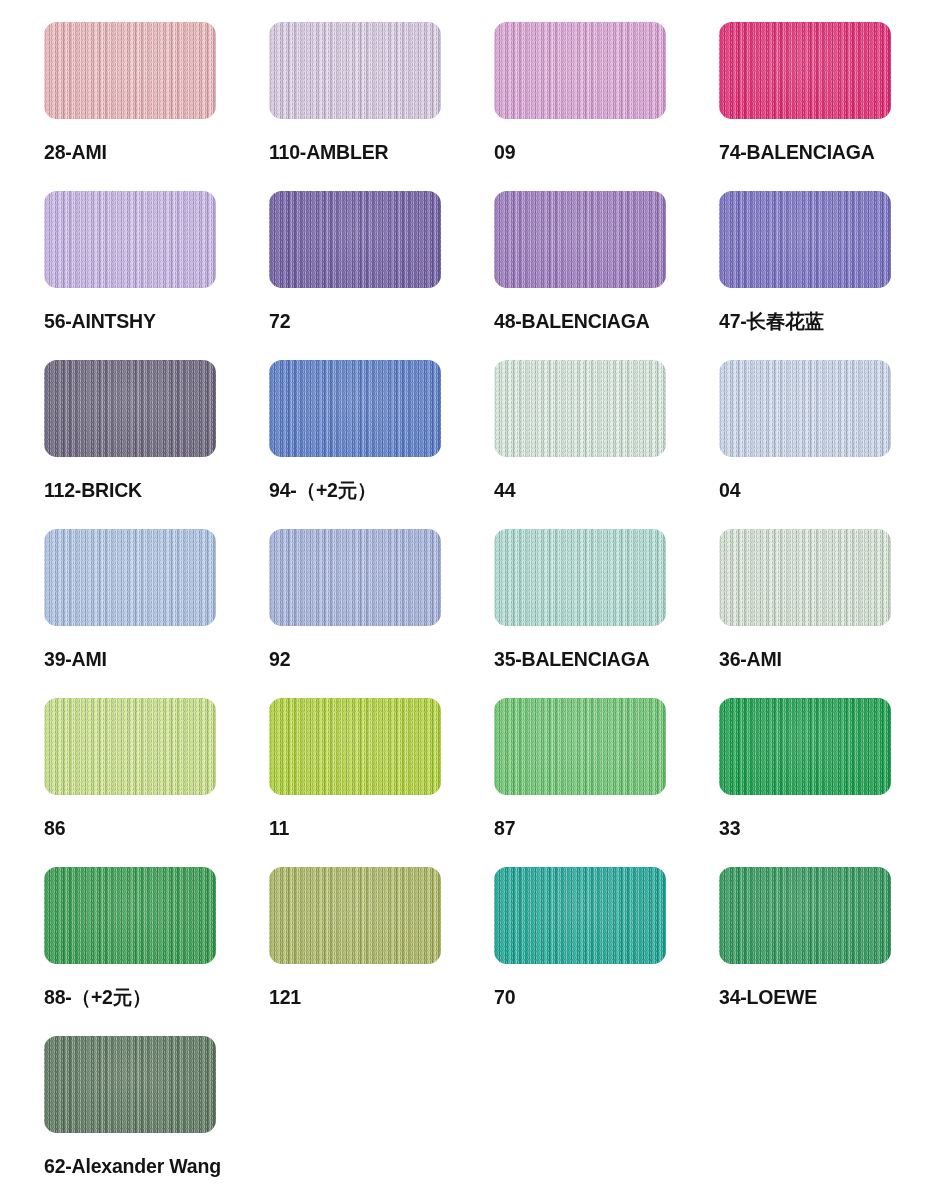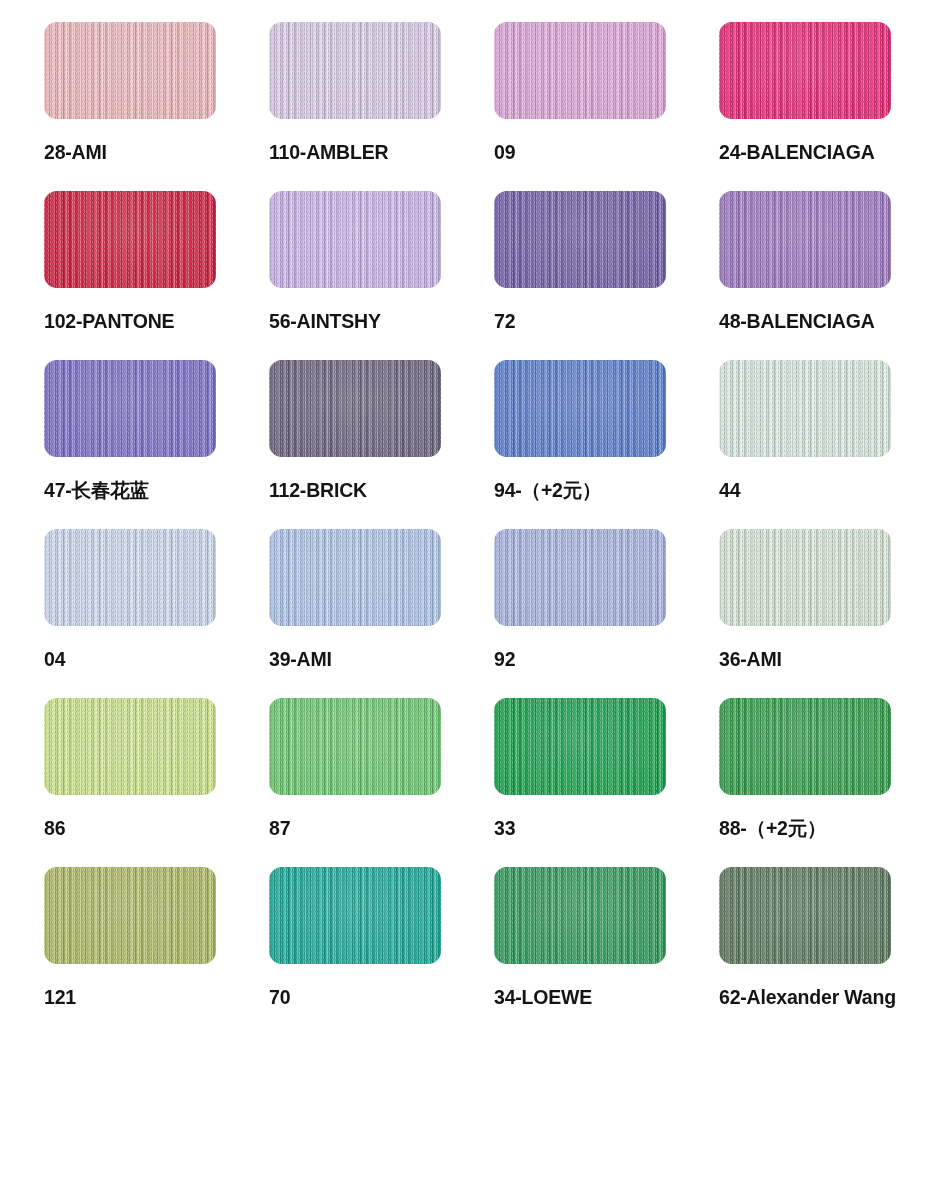--- a/index.html
+++ b/index.html
@@ -140,28 +140,21 @@
         <div class="knit-shade"></div>
         <div class="knit-texture"></div>
       </div>
       <div class="swatch-label">09</div>
     </div>
     <div class="swatch-cell">
       <div class="swatch-chip" style="background-color: rgb(236, 42, 120);">
         <div class="knit-shade"></div>
         <div class="knit-texture"></div>
       </div>
-      <div class="swatch-label">24-BALENCIAGA</div>
-    </div>
-    <div class="swatch-cell">
-      <div class="swatch-chip" style="background-color: rgb(210, 31, 64);">
-        <div class="knit-shade"></div>
-        <div class="knit-texture"></div>
-      </div>
-      <div class="swatch-label">102-PANTONE</div>
+      <div class="swatch-label">74-BALENCIAGA</div>
     </div>
     <div class="swatch-cell">
       <div class="swatch-chip" style="background-color: rgb(205, 185, 236);">
         <div class="knit-shade"></div>
         <div class="knit-texture"></div>
       </div>
       <div class="swatch-label">56-AINTSHY</div>
     </div>
     <div class="swatch-cell">
       <div class="swatch-chip" style="background-color: rgb(116, 96, 171);">
@@ -220,34 +213,48 @@
       <div class="swatch-label">39-AMI</div>
     </div>
     <div class="swatch-cell">
       <div class="swatch-chip" style="background-color: rgb(170, 184, 228);">
         <div class="knit-shade"></div>
         <div class="knit-texture"></div>
       </div>
       <div class="swatch-label">92</div>
     </div>
     <div class="swatch-cell">
+      <div class="swatch-chip" style="background-color: rgb(181, 227, 217);">
+        <div class="knit-shade"></div>
+        <div class="knit-texture"></div>
+      </div>
+      <div class="swatch-label">35-BALENCIAGA</div>
+    </div>
+    <div class="swatch-cell">
       <div class="swatch-chip" style="background-color: rgb(219, 234, 218);">
         <div class="knit-shade"></div>
         <div class="knit-texture"></div>
       </div>
       <div class="swatch-label">36-AMI</div>
     </div>
     <div class="swatch-cell">
       <div class="swatch-chip" style="background-color: rgb(207, 233, 140);">
         <div class="knit-shade"></div>
         <div class="knit-texture"></div>
       </div>
       <div class="swatch-label">86</div>
     </div>
     <div class="swatch-cell">
+      <div class="swatch-chip" style="background-color: rgb(183, 219, 59);">
+        <div class="knit-shade"></div>
+        <div class="knit-texture"></div>
+      </div>
+      <div class="swatch-label">11</div>
+    </div>
+    <div class="swatch-cell">
       <div class="swatch-chip" style="background-color: rgb(111, 204, 116);">
         <div class="knit-shade"></div>
         <div class="knit-texture"></div>
       </div>
       <div class="swatch-label">87</div>
     </div>
     <div class="swatch-cell">
       <div class="swatch-chip" style="background-color: rgb(22, 164, 76);">
         <div class="knit-shade"></div>
         <div class="knit-texture"></div>

